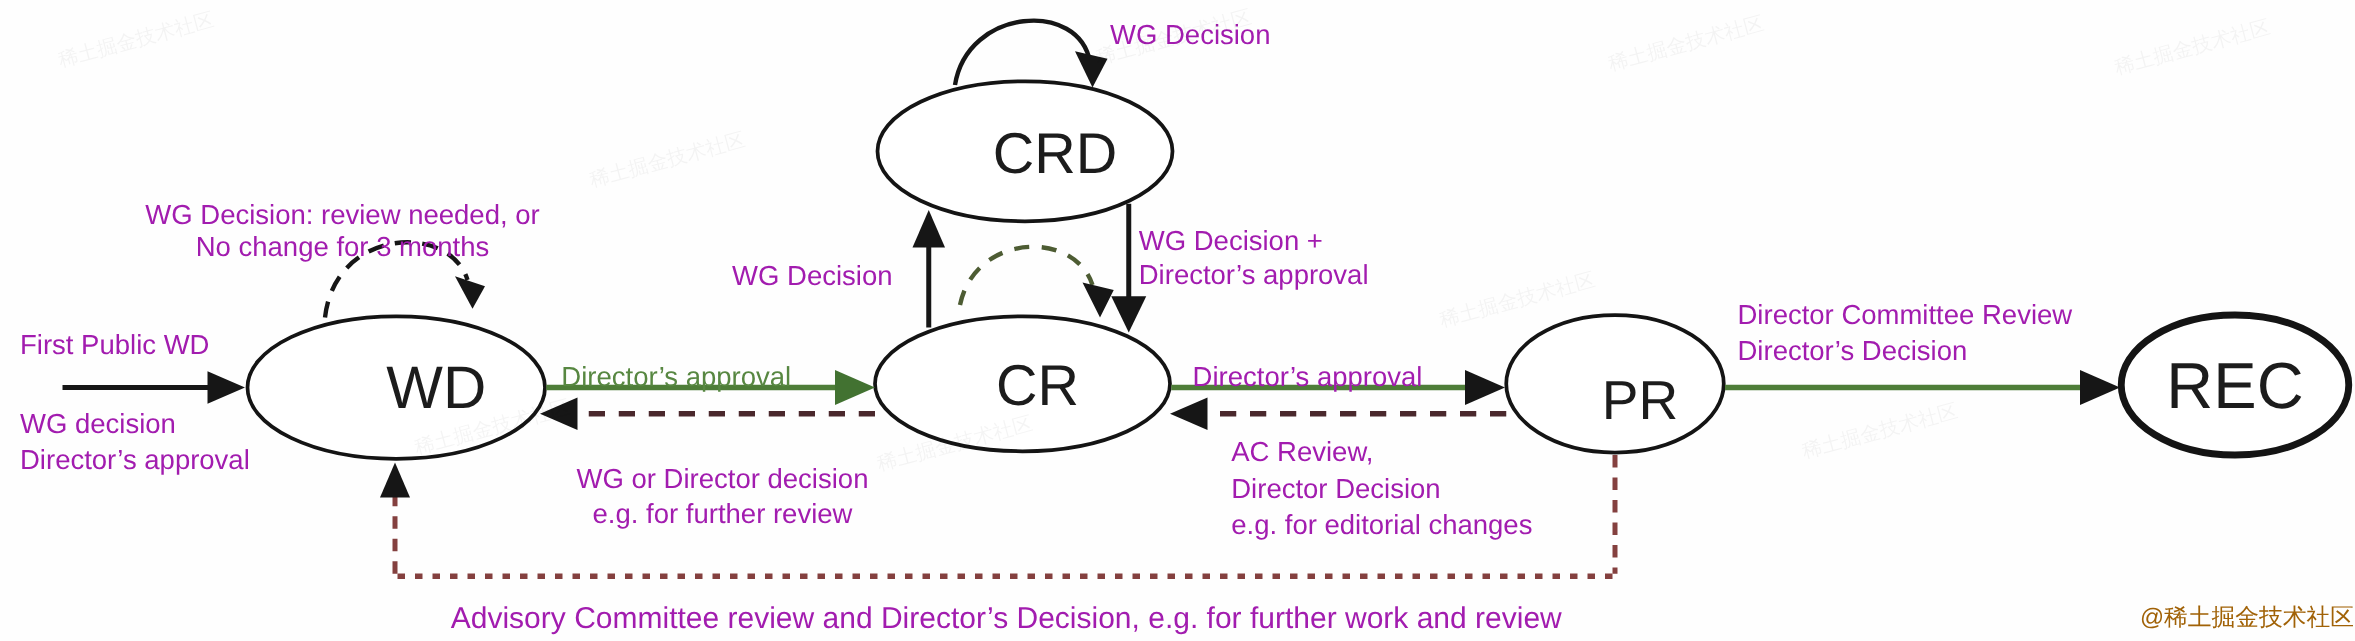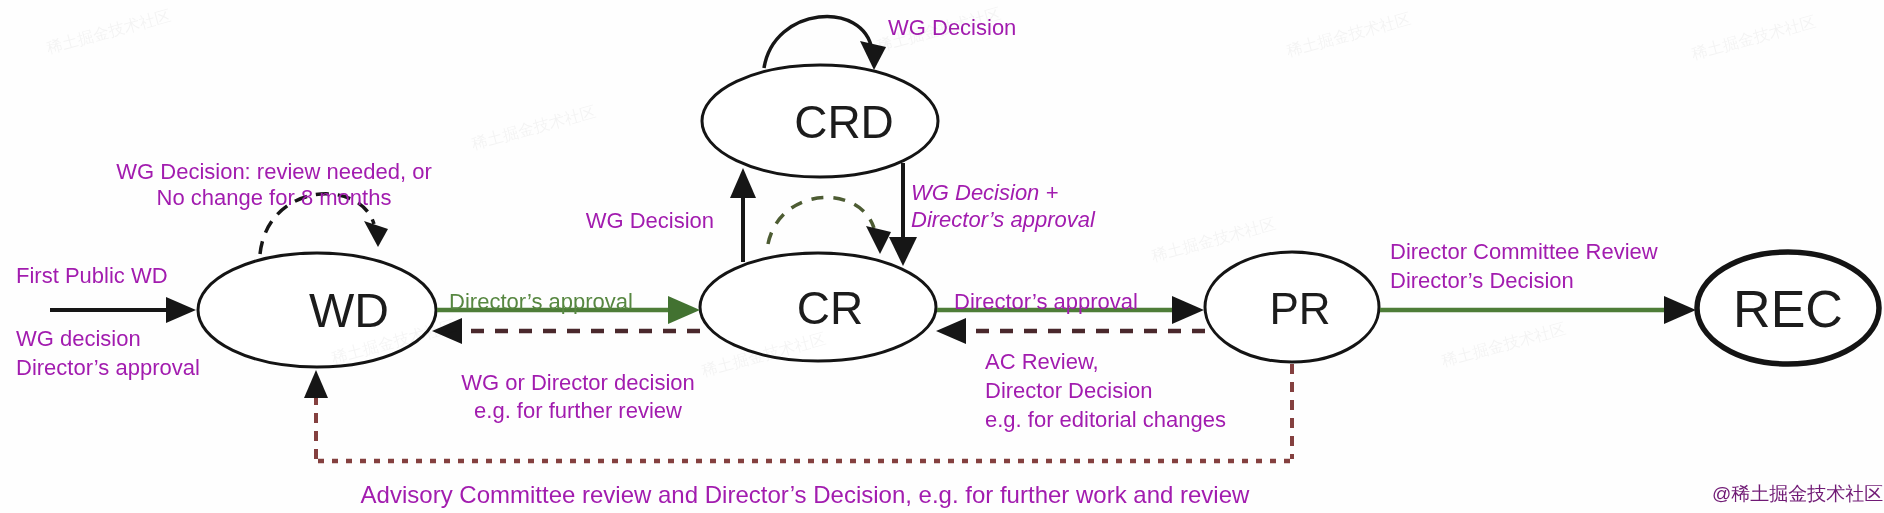--- a/index.html
+++ b/index.html
@@ -7,21 +7,21 @@
     position:relative;width:1884px;height:513px;background:#fefefe;
     font-family:"Liberation Sans","DejaVu Sans",sans-serif;overflow:hidden;
   }
   #shapes{position:absolute;left:0;top:0;}
   .lbl{position:absolute;color:#a21caf;font-size:22px;line-height:28px;white-space:nowrap;}
   .node-lbl{position:absolute;color:#1c1c1c;text-align:center;white-space:nowrap;}
   .center{text-align:center;margin-top:20px;}
   .right{text-align:right;}
   .green-text{color:#578741;}
   .tile-wm{position:absolute;color:#000;opacity:0.04;font-size:16px;transform:rotate(-15deg);white-space:nowrap;pointer-events:none;}
-  .corner-wm{position:absolute;left:1712px;top:481px;color:#701a75;font-size:19px;white-space:nowrap;}
+  .corner-wm{position:absolute;left:1712px;top:481px;color:#a16207;font-size:19px;white-space:nowrap;}
 </style>
 </head>
 <body>
 
 <div id="stage">
 
   <svg id="shapes" width="1884" height="513" viewBox="0 0 1884 513">
 
     <g>
       <line x1="1292" y1="364" x2="1292" y2="459" stroke="#84403f" stroke-width="4" stroke-dasharray="10 8"></line>
@@ -88,44 +88,44 @@
 
     <g>
       <line x1="1380" y1="310" x2="1668" y2="310" stroke="#4e7d38" stroke-width="4.5"></line>
       <polygon points="1696,310 1664,296 1664,324" fill="#161616"></polygon>
     </g>
   </svg>
 
   <div class="node-lbl" style="left:198px;top:284px;width:238px;font-size:48px;line-height:54px;padding-left:32px;">WD</div>
   <div class="node-lbl" style="left:702px;top:96px;width:236px;font-size:46px;line-height:52px;padding-left:24px;">CRD</div>
   <div class="node-lbl" style="left:700px;top:282px;width:260px;font-size:46px;line-height:52px;">CR</div>
-  <div class="node-lbl" style="left:1205px;top:284px;width:190px;font-size:44px;line-height:50px;">PR</div>
+  <div class="node-lbl" style="left:1205px;top:296px;width:190px;font-size:44px;line-height:50px;padding-left:12px;">PR</div>
   <div class="node-lbl" style="left:1697px;top:284px;width:182px;font-size:52px;line-height:50px;">REC</div>
 
   <div class="lbl" style="left:16px;top:262px;">First Public WD</div>
   <div class="lbl" style="left:16px;top:325px;">WG decision</div>
   <div class="lbl" style="left:16px;top:354px;">Director’s approval</div>
 
   <div class="lbl center" style="left:98px;top:139px;width:352px;line-height:26px;">
     <div>WG Decision: review needed, or</div>
-    <div>No change for 8 months</div>
+    <div>No change for 3 months</div>
   </div>
 
   <div class="lbl center green-text" style="left:426px;top:268px;width:230px;">Director’s approval</div>
 
   <div class="lbl center" style="left:444px;top:349px;width:268px;">
     <div>WG or Director decision</div>
     <div>e.g. for further review</div>
   </div>
 
   <div class="lbl right" style="left:556px;top:207px;width:158px;">WG Decision</div>
 
   <div class="lbl" style="left:888px;top:14px;">WG Decision</div>
 
-  <div class="lbl" style="left:911px;top:179px;line-height:27px;font-style:italic;">
+  <div class="lbl" style="left:911px;top:179px;line-height:27px;">
     <div>WG Decision +</div>
     <div>Director’s approval</div>
   </div>
 
   <div class="lbl center" style="left:944px;top:268px;width:204px;">Director’s approval</div>
 
   <div class="lbl" style="left:951px;top:347px;line-height:29px;margin-left:34px;">
     <div>AC Review,</div>
     <div>Director Decision</div>
     <div>e.g. for editorial changes</div>

